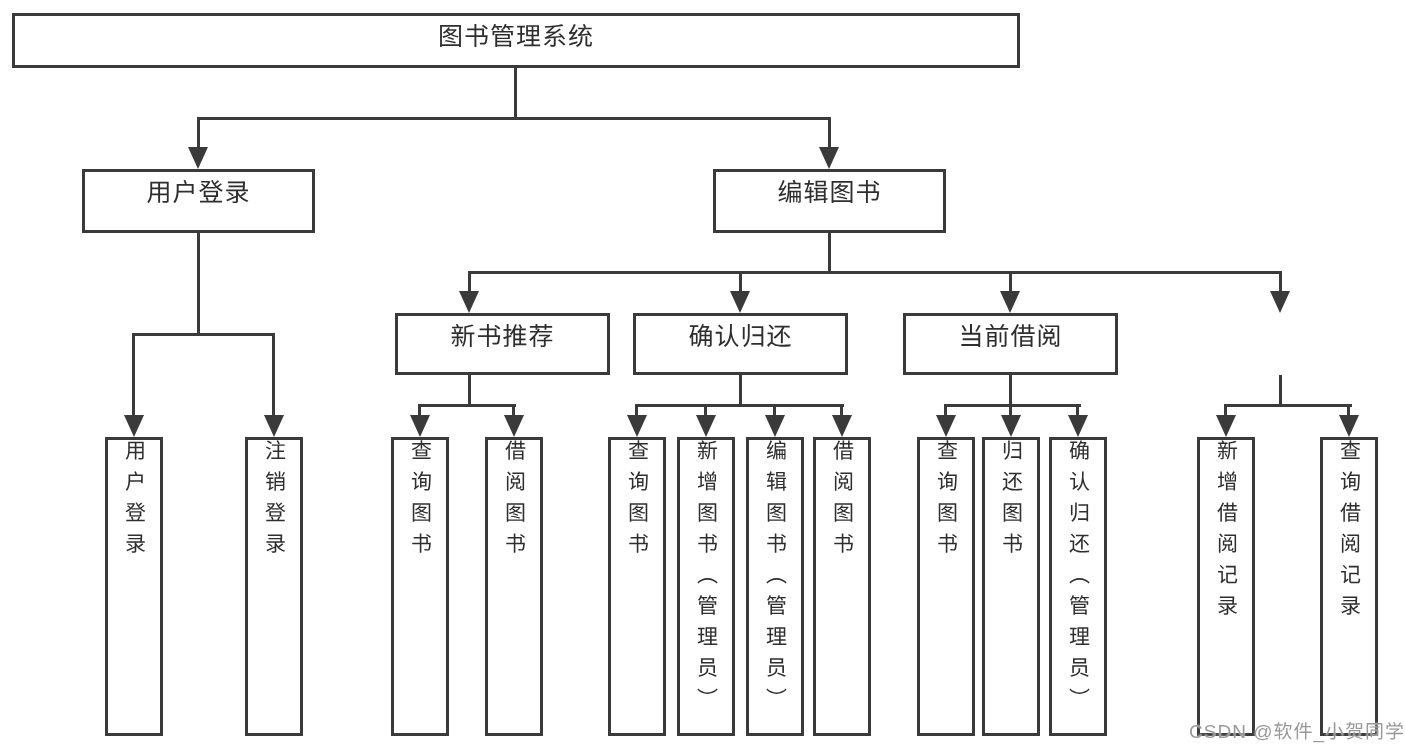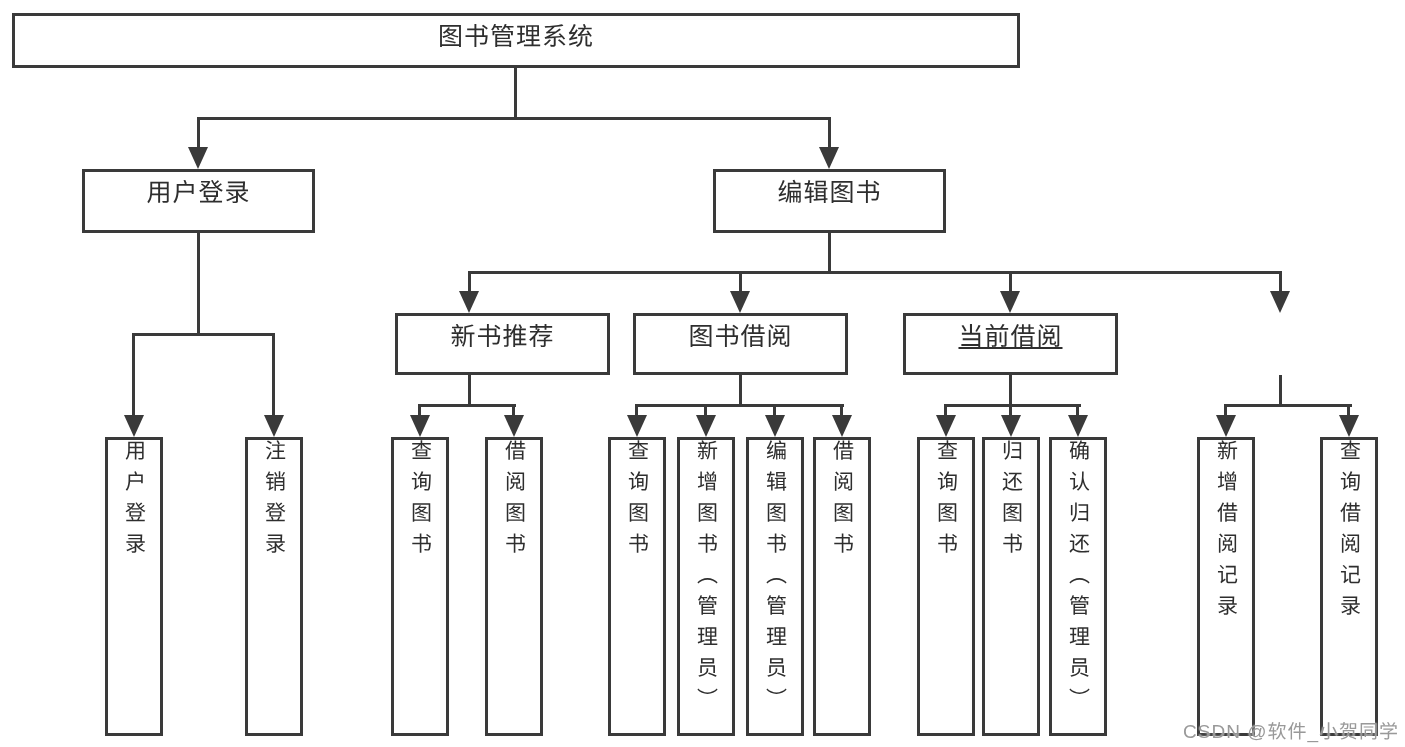--- a/index.html
+++ b/index.html
@@ -24,28 +24,28 @@
     position:absolute;width:0;height:0;
     border-left:10px solid transparent;border-right:10px solid transparent;
     border-top:22px solid #3a3a3a;
   }
   
   #n-root{left:12px;top:13px;width:1008px;height:55px;}
   #n-l2-0{left:82px;top:169px;width:233px;height:64px;}
   #n-l2-1{left:713px;top:169px;width:233px;height:64px;}
   #n-l3-0{left:362px;top:313px;width:215px;height:62px;margin-left:33px;}
   #n-l3-1{left:633px;top:313px;width:215px;height:62px;}
-  #n-l3-2{left:903px;top:313px;width:215px;height:62px;text-decoration:underline;}
+  #n-l3-2{left:903px;top:313px;width:215px;height:62px;}
   #n-l3-3{left:1173px;top:313px;width:215px;height:62px;}
   #lf-0{left:105px;} #lf-1{left:245px;} #lf-2{left:391px;} #lf-3{left:485px;}
   #lf-4{left:608px;} #lf-5{left:677px;} #lf-6{left:746px;} #lf-7{left:813px;}
   #lf-8{left:917px;} #lf-9{left:982px;} #lf-10{left:1049px;}
   #lf-11{left:1197px;} #lf-12{left:1320px;}
   #watermark{
-    position:absolute;right:6px;bottom:4px;font-size:19px;
+    position:absolute;right:0;bottom:4px;font-size:19px;
     color:rgba(148,148,148,0.95);letter-spacing:1px;
     text-shadow:0 0 2px #ffffff;
   }
 </style>
 </head>
 <body>
 
 <div id="canvas">
 
   <div class="box hbox" id="n-root">
@@ -56,21 +56,21 @@
     <span>用户登录</span>
   </div>
   <div class="box hbox" id="n-l2-1">
     <span>编辑图书</span>
   </div>
 
   <div class="box hbox" id="n-l3-0">
     <span>新书推荐</span>
   </div>
   <div class="box hbox" id="n-l3-1">
-    <span>图书借阅</span>
+    <span>确认归还</span>
   </div>
   <div class="box hbox" id="n-l3-2">
     <span>当前借阅</span>
   </div>
 
   <div class="box leaf" id="lf-0">
     <span>用户登录</span>
   </div>
   <div class="box leaf" id="lf-1">
     <span>注销登录</span>

